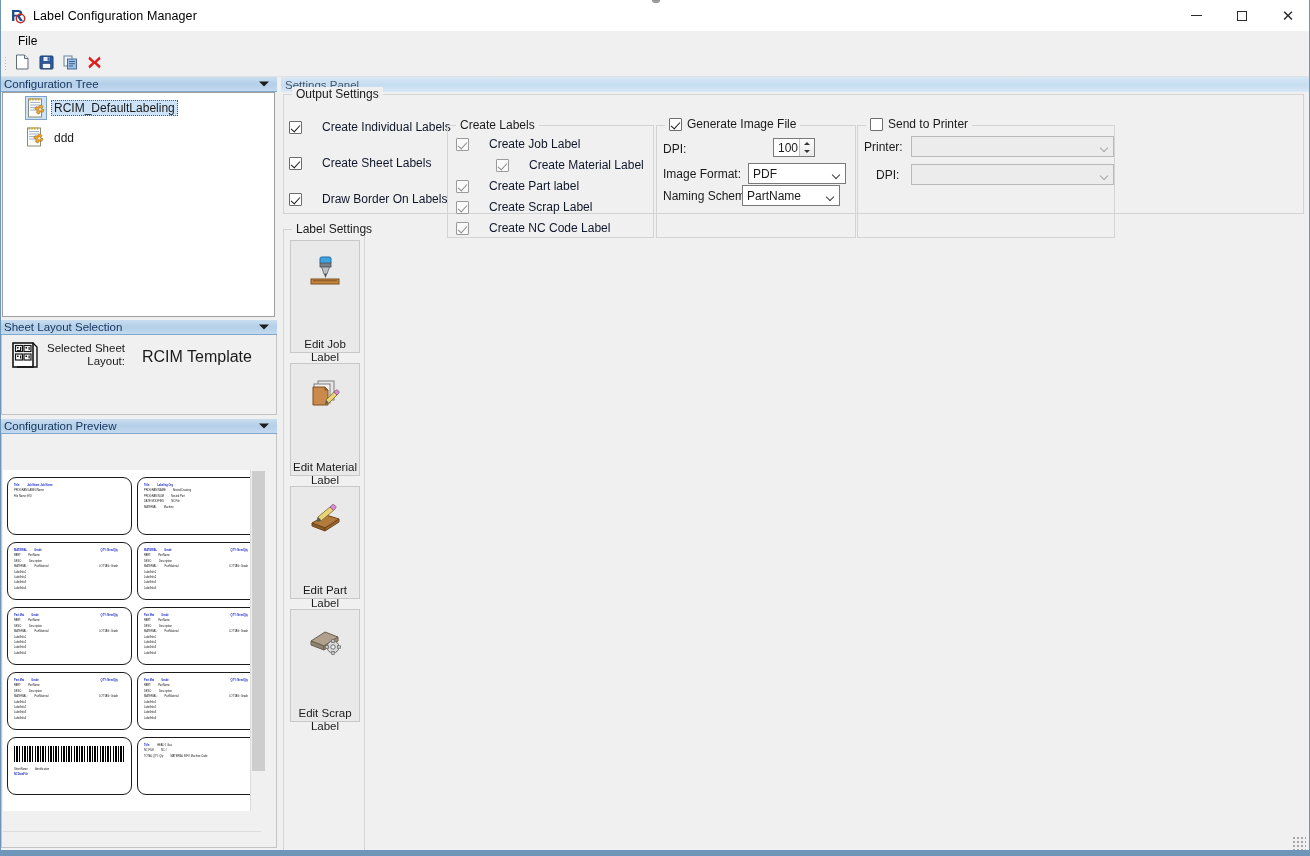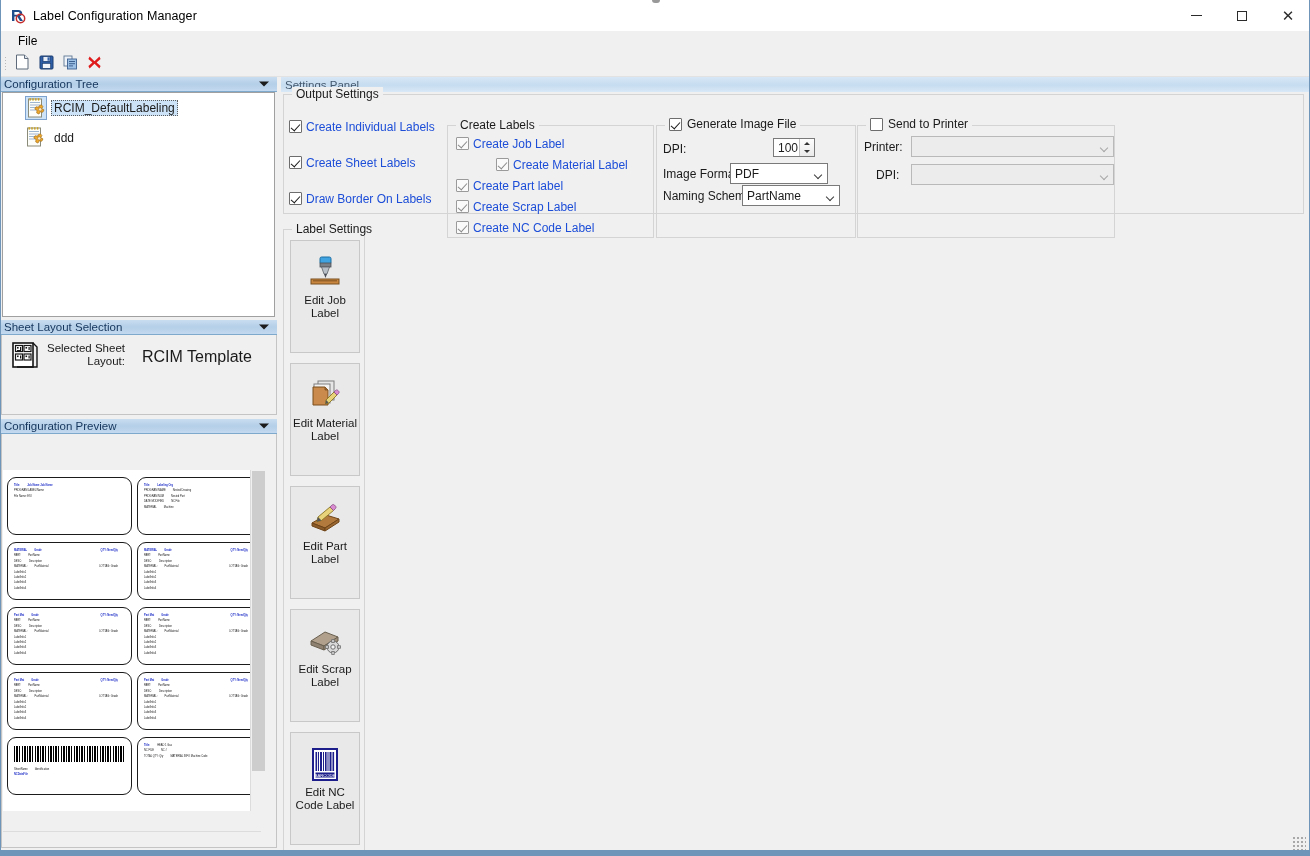--- a/index.html
+++ b/index.html
@@ -264,22 +264,22 @@
   
   #output-settings { left: 2px; top: 17px; width: 1021px; height: 120px; }
   
   #create-labels { left: 163px; top: 30px; width: 207px; height: 113px; }
   
   #gen-image { left: 372px; top: 30px; width: 200px; height: 113px; }
   
   #send-printer { left: 573px; top: 30px; width: 258px; height: 113px; }
 
   .cb {
-    display: inline-flex; align-items: flex-start; gap: 4px;
-    font-size: 12px; color: #1d4ed8; white-space: nowrap;
+    display: inline-flex; align-items: flex-end; gap: 20px;
+    font-size: 12px; color: #0f172a; white-space: nowrap;
   }
   .cb .box {
     width: 13px; height: 13px; flex: none;
     border: 1px solid #6d6d6d;
     background: #fff;
     position: relative;
     border-radius: 1px;
   }
   .cb.checked .box::after {
     content: ""; position: absolute;
@@ -329,20 +329,21 @@
 
   
   #label-settings { left: 2px; top: 152px; width: 82px; height: 700px; }
   .lsbtn {
     position: absolute; left: 6px; width: 70px; height: 113px;
     background: #e9e9e9;
     border: 1px solid #c8c8c8;
     display: flex; flex-direction: column;
     align-items: center;
     padding-top: 14px;
+    gap: 44px;
   }
   .lsbtn .ic { width: 38px; height: 36px; margin-bottom: 3px; }
   .lsbtn .tx {
     font-size: 11.5px; text-align: center; line-height: 13px; color: #1a1a1a;
   }
 
   
   .bottom-border {
     position: absolute; left: 0; bottom: 0; width: 1310px; height: 5px;
     background: #6f96b8;
@@ -832,21 +833,21 @@
           <span class="arrows">
             <div>
                 <i class="ar-up"></i>
               </div>
             <div>
                 <i class="ar-dn"></i>
               </div>
           </span>
         </div>
         <div class="field-label" style="position:absolute;left:6px;top:41px;">Image Format:</div>
-        <div class="combo" style="position:absolute;left:73px;top:37px;width:98px;">
+        <div class="combo" style="position:absolute;left:91px;top:37px;width:98px;">
           <span class="cval">PDF</span>
           <span class="carrow">
               <i class="chev"></i>
             </span>
         </div>
         <div class="field-label" style="position:absolute;left:6px;top:63px;">Naming Scheme</div>
         <div class="combo" style="position:absolute;left:85px;top:59px;width:98px;">
           <span class="cval">PartName</span>
           <span class="carrow">
               <i class="chev"></i>
@@ -940,39 +941,18 @@
               <rect x="25.8" y="27.4" width="2.4" height="3"></rect>
               <rect x="19.6" y="21.8" width="3" height="2.4"></rect>
               <rect x="31.4" y="21.8" width="3" height="2.4"></rect>
             </g>
           </svg>
         </span>
         <span class="tx">Edit Scrap
 Label</span>
       </div>
 
-      <div class="lsbtn" style="top:502px;">
-        <span class="ic">
-          <svg width="38" height="36" viewBox="0 0 38 36">
-            <rect x="7" y="2" width="24" height="31" fill="#ffffff" stroke="#1d1d8c" stroke-width="2"></rect>
-            <g fill="#1d1d8c">
-              <rect x="9.5" y="5" width="1.6" height="19"></rect>
-              <rect x="12" y="5" width="1" height="19"></rect>
-              <rect x="14" y="5" width="2" height="19"></rect>
-              <rect x="17" y="5" width="1" height="19"></rect>
-              <rect x="19" y="5" width="1.6" height="19"></rect>
-              <rect x="21.5" y="5" width="1" height="19"></rect>
-              <rect x="23.5" y="5" width="2" height="19"></rect>
-              <rect x="26.5" y="5" width="1.6" height="19"></rect>
-            </g>
-            <rect x="9.5" y="25.5" width="19" height="5" fill="#1d1d8c"></rect>
-            <text x="19" y="29.6" font-size="4.2" fill="#ffffff" text-anchor="middle" font-family="Liberation Sans, sans-serif">BARCODE</text>
-          </svg>
-        </span>
-        <span class="tx">Edit NC
-Code Label</span>
-      </div>
     </div>
   </div>
 
   <div class="bottom-border"></div>
   <div class="sizegrip"></div>
 </div>
 
 </body></html>

